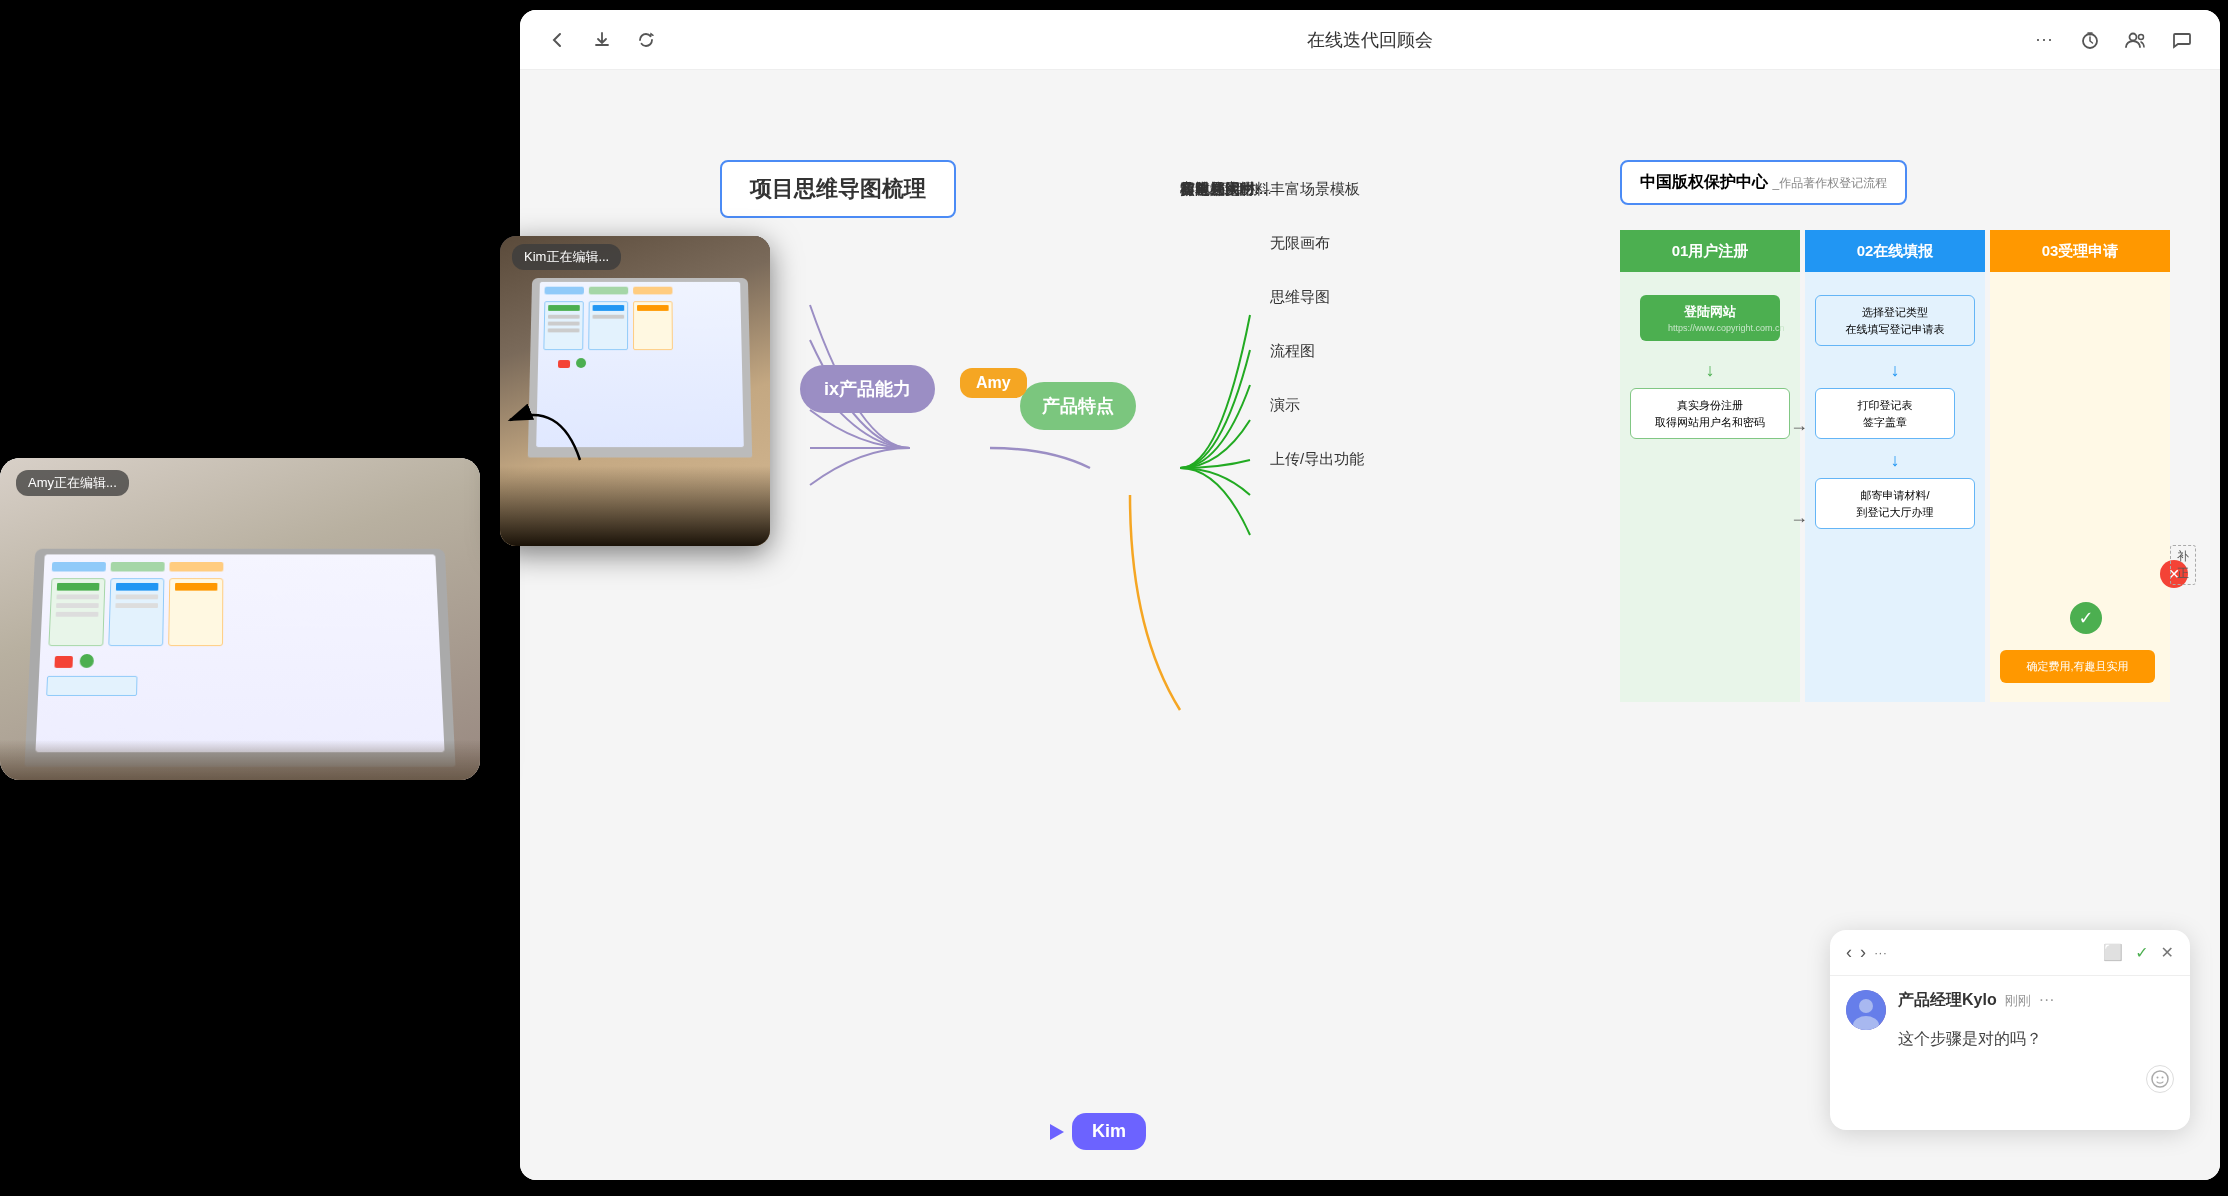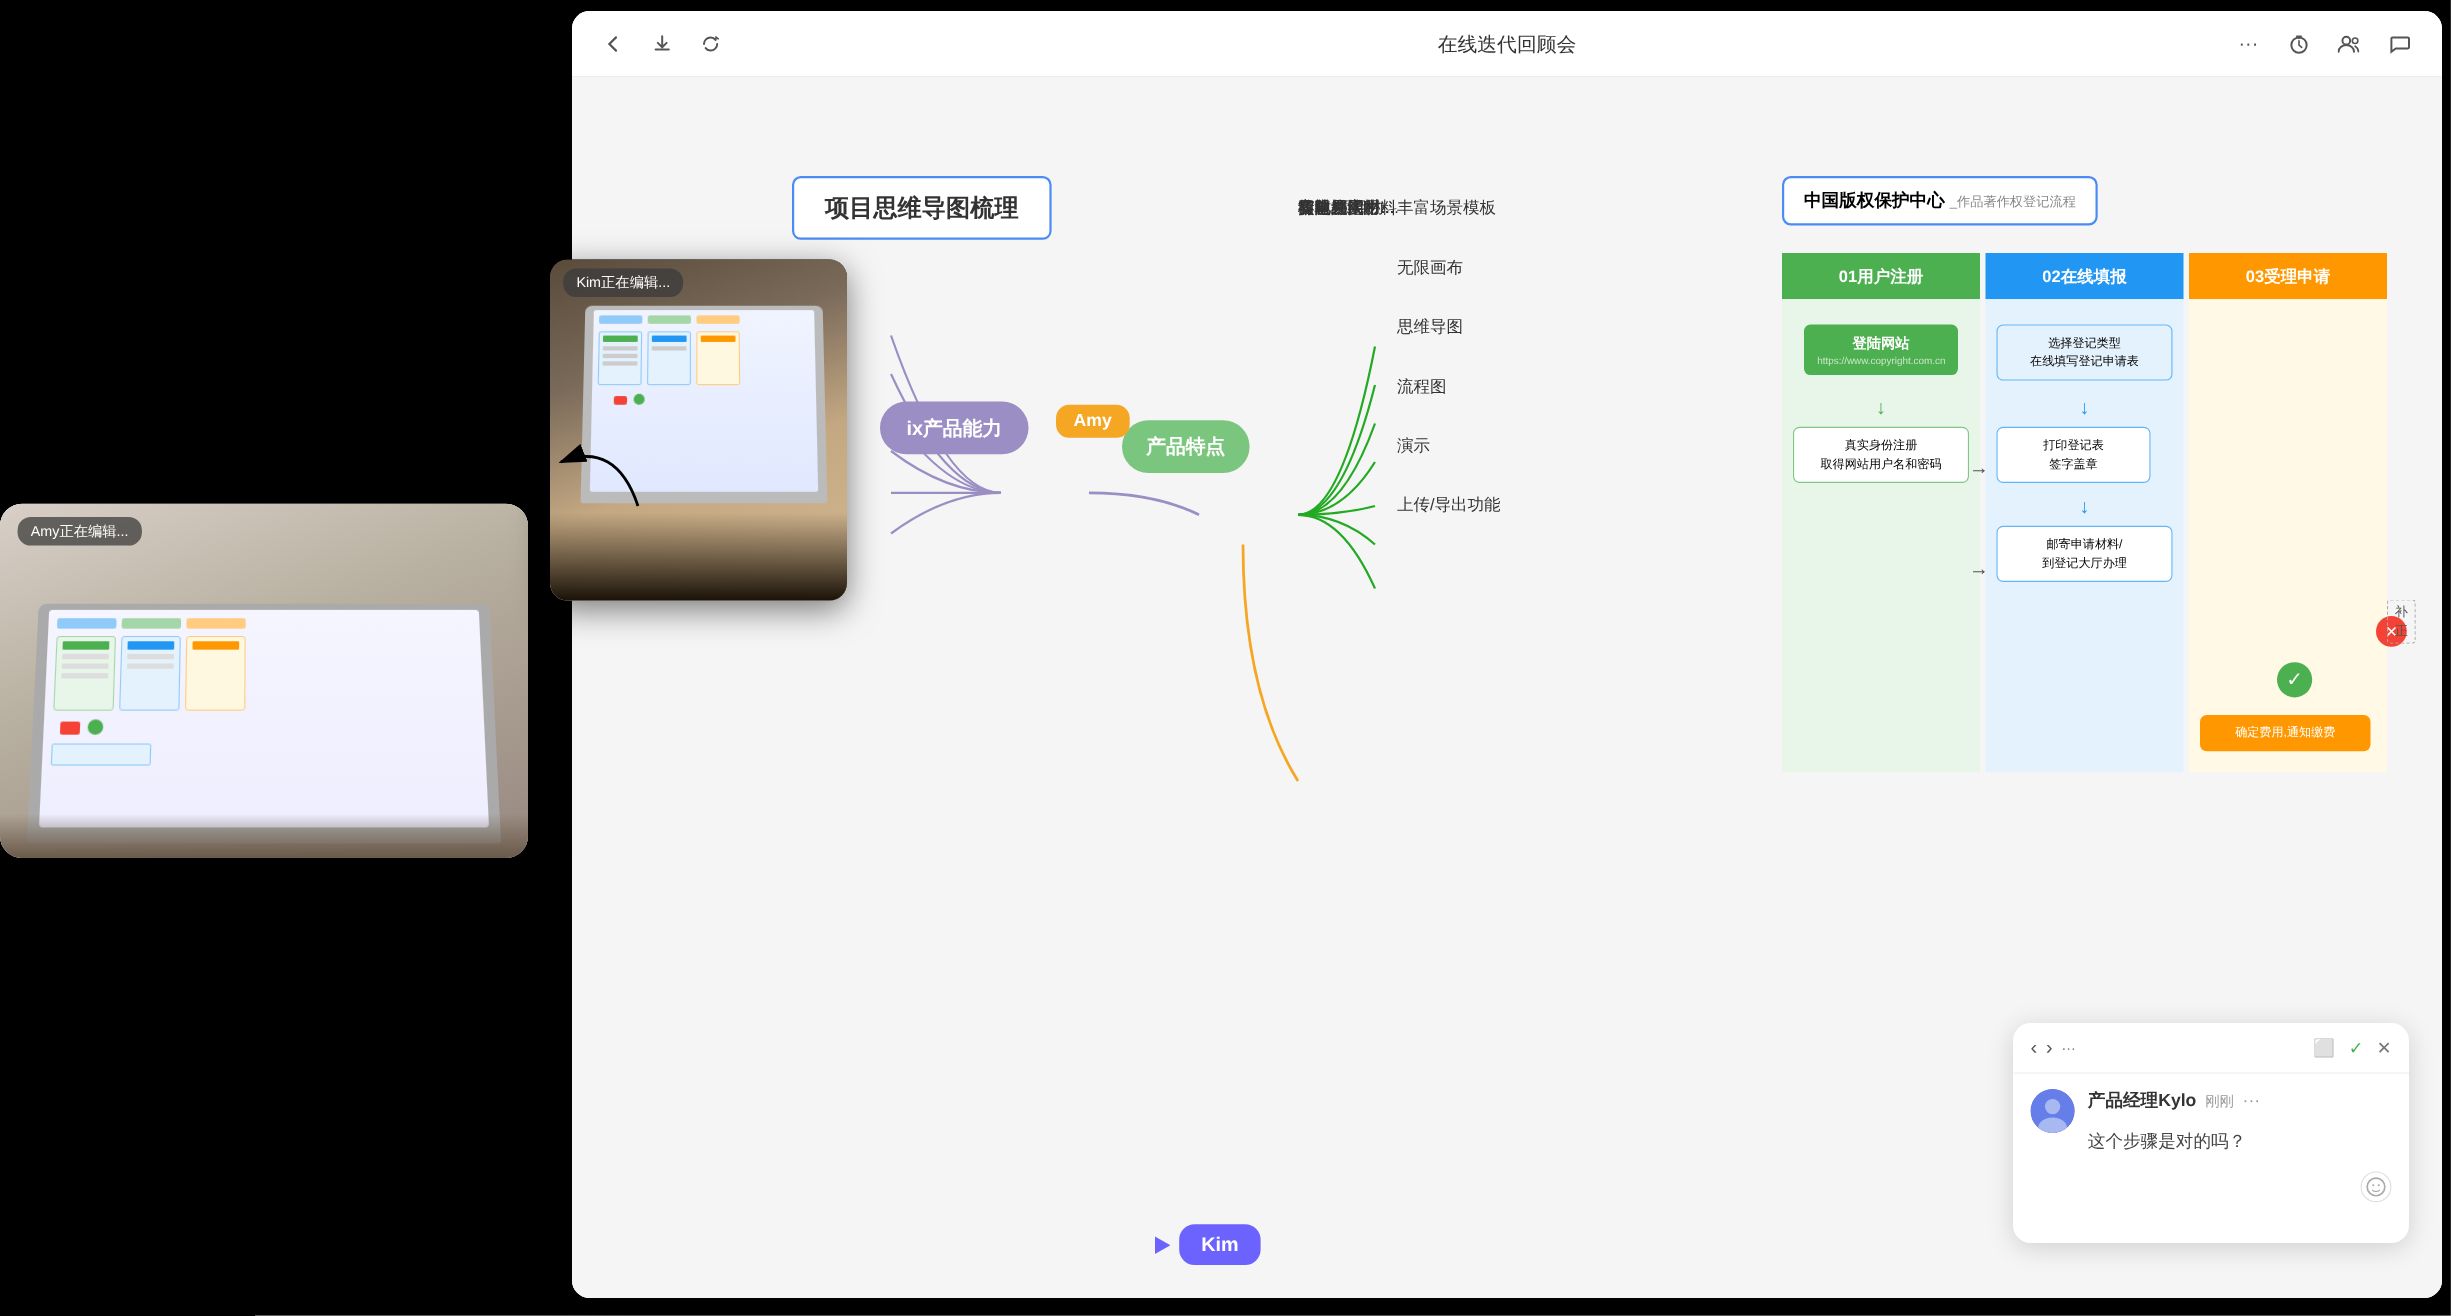--- a/index.html
+++ b/index.html
@@ -465,21 +465,21 @@
         <span>02在线填报</span>
       </div>
       <div style="position:absolute; top:90px; left:370px; width:180px; height:42px; background:#FF9800; display:flex; align-items:center; justify-content:center; font-size:15px; color:#fff; font-weight:600;">
         <span>03受理申请</span>
       </div>
 
       <div style="position:absolute; top:132px; left:0; width:180px; height:430px; background:#E8F5E9;"></div>
       <div style="position:absolute; top:132px; left:185px; width:180px; height:430px; background:#E3F2FD;"></div>
       <div style="position:absolute; top:132px; left:370px; width:180px; height:430px; background:#FFF9E6;"></div>
 
-      <div style="position:absolute; top:155px; left:20px; width:140px; background:#4CAF50; border-radius:6px; padding:8px 12px; text-align:center;">
+      <div style="position:absolute; top:155px; left:20px; width:140px; background:#4CAF50; border-radius:6px; padding:8px 28px; text-align:center;">
         <div style="font-size:13px; color:#fff; font-weight:600;">登陆网站</div>
         <div style="font-size:9px; color:#c8e6c9; margin-top:2px;">https://www.copyright.com.cn</div>
       </div>
 
       <div style="position:absolute; top:220px; left:82px; width:16px; height:20px; display:flex; align-items:center; justify-content:center; color:#4CAF50; font-size:18px;">↓</div>
 
       <div style="position:absolute; top:248px; left:10px; width:160px; background:#fff; border:1px solid #81C784; border-radius:6px; padding:8px; font-size:11px; text-align:center; line-height:1.5;">
         真实身份注册<br>取得网站用户名和密码
       </div>
 
@@ -503,21 +503,21 @@
       <div style="position:absolute; top:367px; left:170px; color:#555; font-size:18px;">→</div>
 
 
       <div style="position:absolute; top:462px; left:450px; width:32px; height:32px; background:#4CAF50; border-radius:50%; display:flex; align-items:center; justify-content:center; color:#fff; font-size:18px;">✓</div>
 
       <div style="position:absolute; top:420px; left:540px; width:28px; height:28px; background:#F44336; border-radius:50%; display:flex; align-items:center; justify-content:center; color:#fff; font-size:14px;">✕</div>
 
       <div style="position:absolute; top:405px; left:550px; font-size:12px; color:#555; border: 1px dashed #aaa; padding: 2px 6px; border-radius:3px;">补正</div>
 
       <div style="position:absolute; top:510px; left:380px; width:155px; background:#FF9800; border-radius:6px; padding:8px; font-size:11px; text-align:center; color:#fff; line-height:1.5;">
-        确定费用,通知缴费
+        确定费用,有趣且实用
       </div>
 
     </div>
 
     <div class="kim-cursor" style="bottom:30px; left:530px;">
       <div class="cursor-arrow"></div>
       <div class="cursor-label">Kim</div>
     </div>
 
     <div class="chat-panel">

